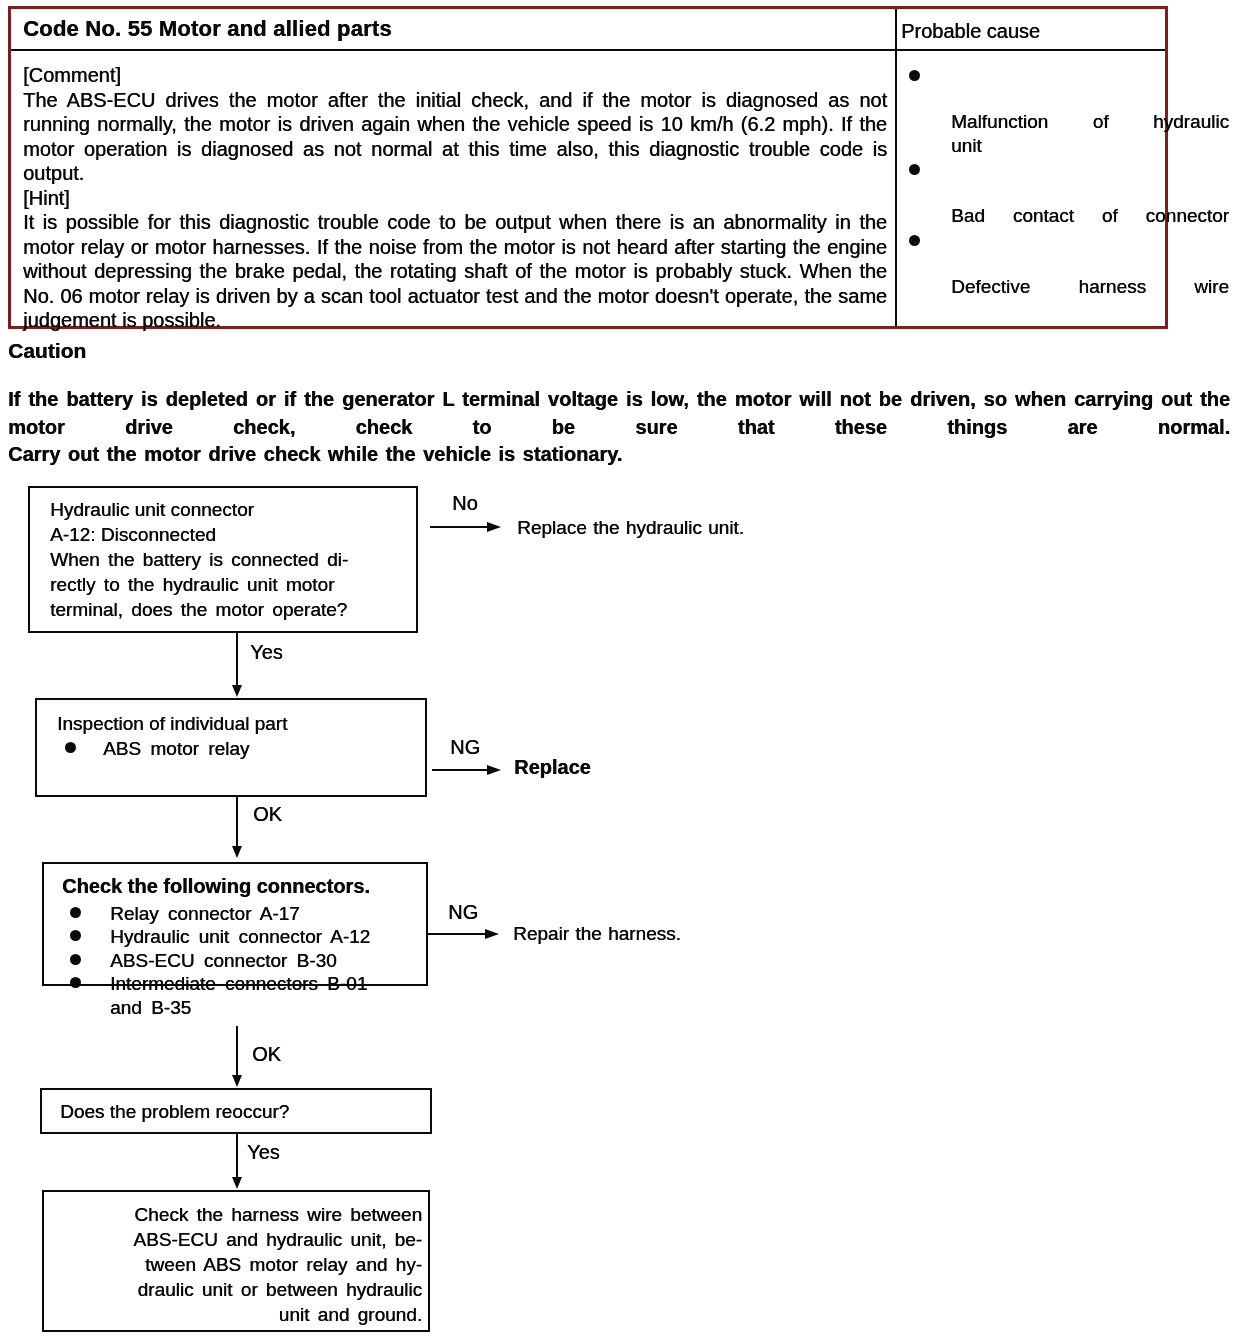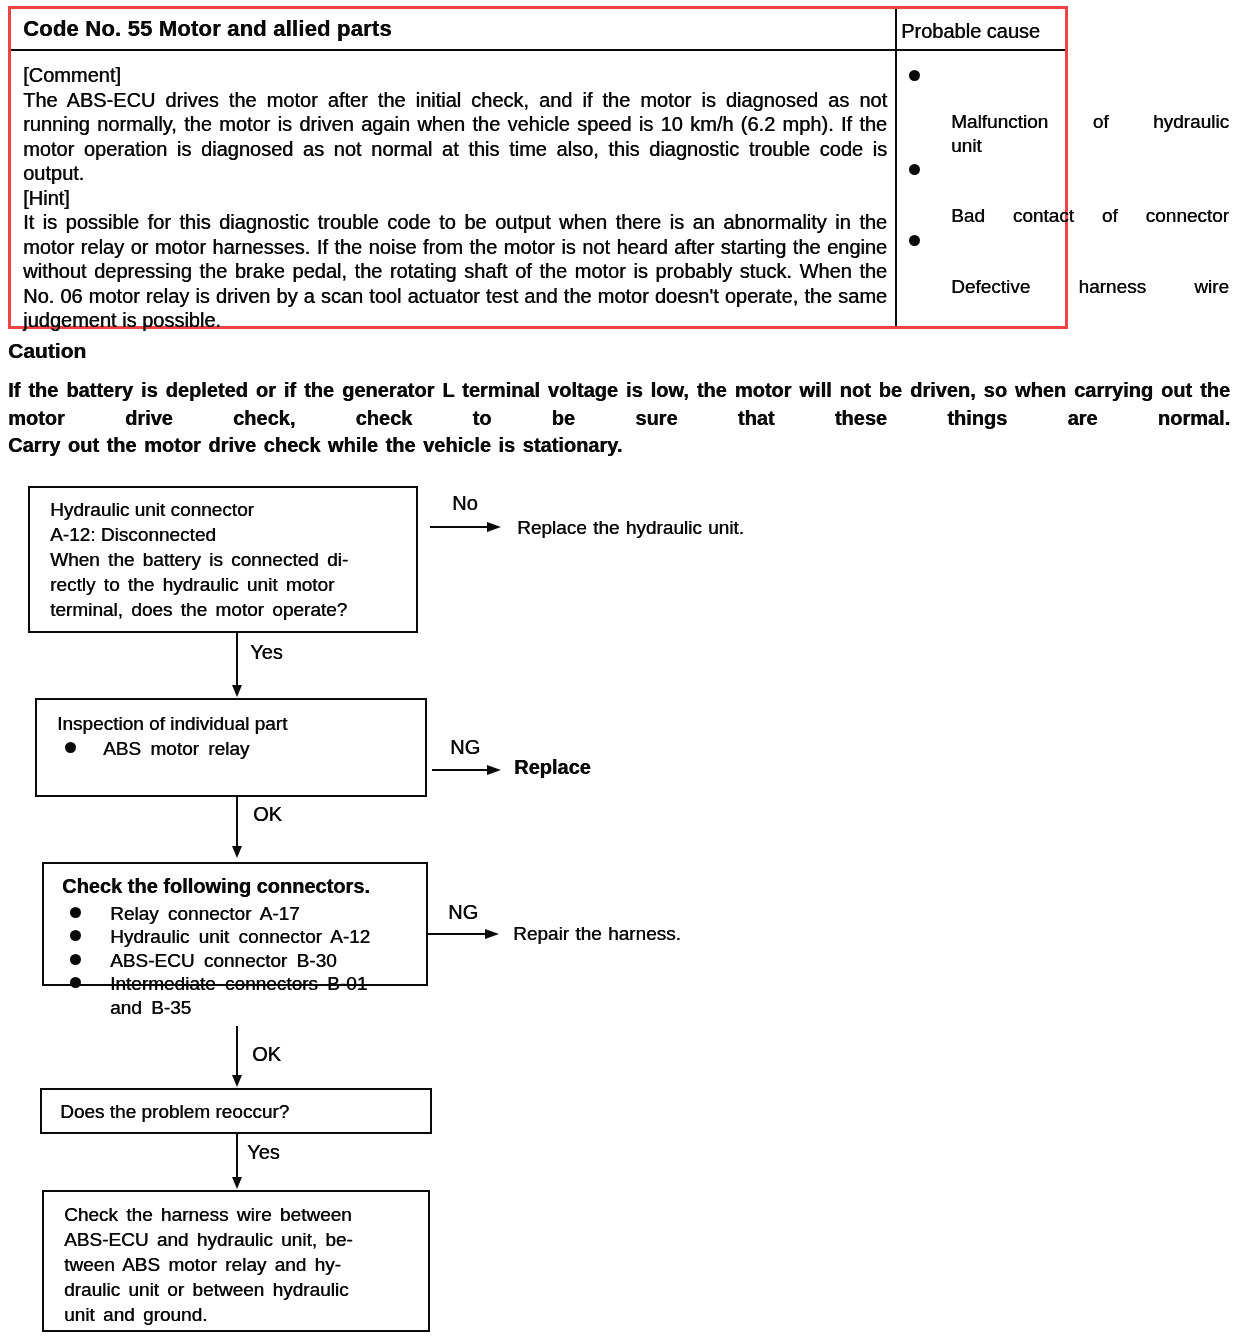--- a/index.html
+++ b/index.html
@@ -4,49 +4,49 @@
 <style>
   * { margin:0; padding:0; box-sizing:border-box; }
   html,body { background:#fff; }
   .page {
     position:relative; width:1248px; height:1340px; background:#ffffff; color:#0a0a0a;
     font-family:"Liberation Sans","DejaVu Sans",sans-serif;
     text-shadow:0.45px 0 0 currentColor; 
     overflow:hidden;
   }
   
-  .dtc-table { position:absolute; left:8px; top:6px; width:1060px; height:323px; border:3px solid #ef4444; }
+  .dtc-table { position:absolute; left:8px; top:6px; width:1160px; height:323px; border:3px solid #7f1d1d; }
   .dtc-title { position:absolute; left:12px; top:7px; font-size:22px; font-weight:bold; letter-spacing:0.2px; }
   .cause-header { position:absolute; left:890px; top:11px; font-size:20px; }
   .header-rule { position:absolute; left:0; top:40px; width:100%; height:2px; background:#0a0a0a; }
   .col-divider { position:absolute; left:884px; top:0; bottom:0; width:2px; background:#0a0a0a; }
   .comment-block { position:absolute; left:12px; top:54px; width:864px; font-size:20px; line-height:24.5px; }
   .comment-block .para { text-align:justify; }
   .cause-list { position:absolute; left:892px; top:54px; width:326px; list-style:none; }
   .cause-list li { position:relative; padding-left:48px; font-size:19px; line-height:23.5px;
                    white-space:pre-line; text-align:justify; text-align-last:justify; }
   .dot { position:absolute; width:11px; height:11px; border-radius:50%; background:#0a0a0a; }
   .cause-list .dot { left:6px; top:7px; }
   
   .caution { position:absolute; left:8px; top:339px; width:1222px; }
-  .caution-title { font-size:21px; font-weight:bold; margin-bottom:14px; }
+  .caution-title { font-size:21px; font-weight:bold; margin-bottom:23px; }
   .caution-body { font-size:20px; font-weight:bold; line-height:27.5px; word-spacing:2px;
                   text-align:justify; text-align-last:justify; }
   .caution-body2 { font-size:20px; font-weight:bold; line-height:27.5px; word-spacing:2px; }
   
   .fc-box { position:absolute; border:2px solid #0a0a0a; background:#fff; font-size:19px; line-height:25px; }
   .pre { white-space:pre-line; }
   #box1 { left:28px; top:486px; width:390px; height:147px; padding:9px 6px 0 20px; }
   #box1 .q { word-spacing:3px; }
   #box2 { left:35px; top:698px; width:392px; height:99px; padding-top:11px; }
   #box2 .bt { padding-left:20px; }
   #box3 { left:42px; top:862px; width:386px; height:124px; padding-top:11px; line-height:23.5px; }
   #box3 .bt { padding-left:18px; font-weight:bold; font-size:20px; margin-bottom:3px; }
   #box4 { left:40px; top:1088px; width:392px; height:46px; padding:9px 0 0 18px; }
-  #box5 { left:42px; top:1190px; width:388px; height:142px; padding:10px 6px 0 20px; }
+  #box5 { left:42px; top:1190px; width:388px; height:142px; padding:10px 6px 0 20px;text-align:right; }
   #box5 .pre, #box1 .q { }
   .fc-li { position:relative; padding-left:66px; word-spacing:4px; }
   .fc-li .dot { left:28px; top:6px; }
   #box3 .fc-li .dot { left:26px; top:5px; }
   
   .vline { position:absolute; left:236px; width:2px; background:#0a0a0a; }
   .vhead { position:absolute; left:232px; width:0; height:0;
            border-left:5px solid transparent; border-right:5px solid transparent; border-top:12px solid #0a0a0a; }
   .hline { position:absolute; height:2px; background:#0a0a0a; }
   .hhead { position:absolute; width:0; height:0;

